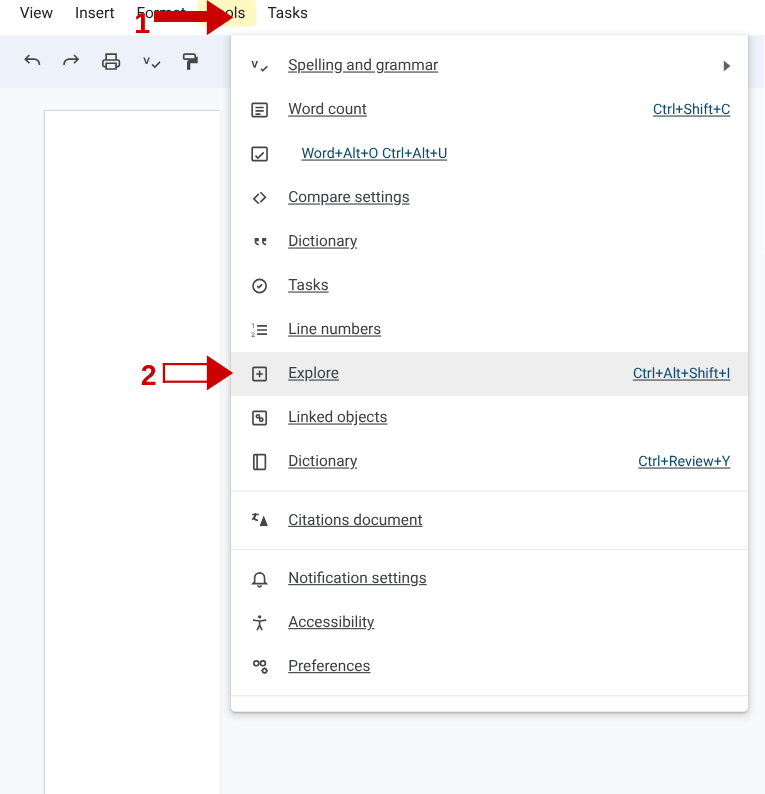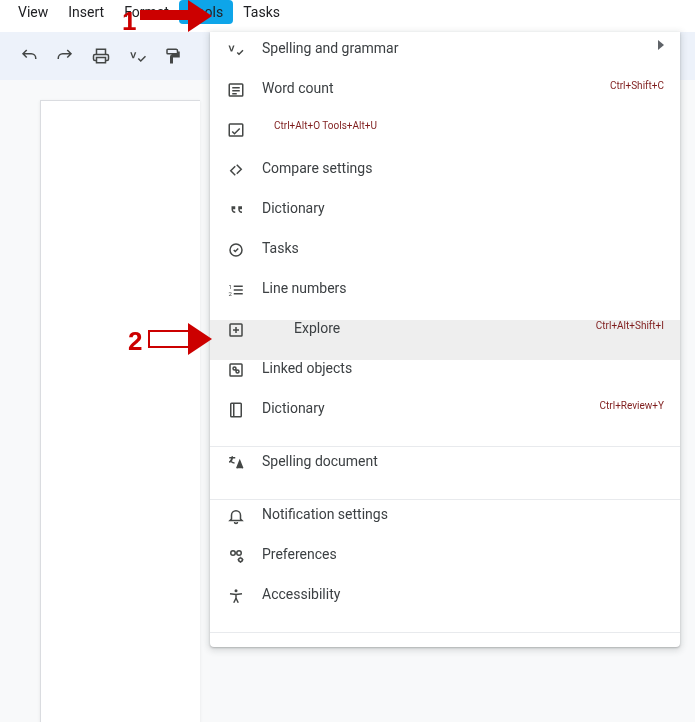--- a/index.html
+++ b/index.html
@@ -22,21 +22,21 @@
     background: #fff;
     border-bottom: 1px solid transparent;
   }
   .menubar .menu {
     padding: 4px 10px;
     border-radius: 4px;
     cursor: pointer;
     color: #202124;
   }
   .menubar .menu.open {
-    background: #0ea5e9;
+    background: #fef9c3;
   }
   .toolbar {
     display: flex;
     align-items: center;
     gap: 14px;
     height: 48px;
     padding-left: 18px;
     background: #edf2fa;
     border-radius: 0;
     color: #444746;
@@ -73,48 +73,48 @@
     width: 470px;
     background: #fff;
     border-radius: 0 0 4px 4px;
     box-shadow: 0 2px 6px 2px rgba(60,64,67,.15), 0 1px 2px rgba(60,64,67,.3);
     padding: 8px 0;
     z-index: 50;
     color: #3c4043;
   }
   .ditem {
     display: flex;
-    align-items: flex-start;
+    align-items: center;
     height: 40px;
     padding: 0 16px 0 16px;
     cursor: pointer;
     color: #3c4043;
+    text-decoration: underline;
   }
   .ditem.hover {
     background: #eeeeee;
-    gap: 32px;
   }
   .ditem .dicon {
     width: 20px;
     height: 20px;
     margin-right: 16px;
     display: flex;
     align-items: center;
     justify-content: center;
     flex: none;
     color: #444746;
   }
   .ditem .dicon svg { display:block; }
   .ditem .dlabel {
     flex: 1;
     font-size: 14px;
   }
   .ditem .dshort {
-    font-size: 10px;
-    color: #7f1d1d;
+    font-size: 13px;
+    color: #0c4a6e;
     margin-left: 12px;
     white-space: nowrap;
   }
   .ditem .submenu-arrow {
     width: 0; height: 0;
     border-top: 5px solid transparent;
     border-bottom: 5px solid transparent;
     border-left: 6px solid #5f6368;
     margin-left: 12px;
     flex: none;
@@ -219,21 +219,21 @@
     <span class="dshort">Ctrl+Shift+C</span>
   </div>
 
   <div class="ditem">
     <span class="dicon">
       <svg width="18" height="18" viewBox="0 0 24 24">
           <rect x="3" y="4" width="18" height="16" rx="1" fill="none" stroke="#444746" stroke-width="2"></rect>
           <path d="M7 14l3 3 7-7" fill="none" stroke="#444746" stroke-width="2"></path>
         </svg>
     </span>
-    <span class="dshort">Ctrl+Alt+O Tools+Alt+U</span>
+    <span class="dshort">Word+Alt+O Ctrl+Alt+U</span>
   </div>
 
   <div class="ditem">
     <span class="dicon">
       <svg width="18" height="18" viewBox="0 0 24 24">
           <path fill="none" stroke="#444746" stroke-width="2" d="M13 5l6 6-6 6M11 19l-6-6 6-6"></path>
         </svg>
     </span>
     <span class="dlabel">Compare settings</span>
   </div>
@@ -306,56 +306,56 @@
 
   <div class="dsep"></div>
 
   <div class="ditem">
     <span class="dicon">
       <svg width="18" height="18" viewBox="0 0 24 24">
           <path fill="#444746" d="M3 5h8M7 3v2c0 3-2 5-4 6m2-2c1 2 3 3 5 3m3 7l4-10 4 10m-7-3h6"></path>
           <path fill="none" stroke="#444746" stroke-width="2" d="M3 5h8M7 3v2c0 3-2 5-4 6m2-2c1 2 3 3 5 3m3 7l4-10 4 10m-7-3h6"></path>
         </svg>
     </span>
-    <span class="dlabel">Spelling document</span>
+    <span class="dlabel">Citations document</span>
   </div>
 
   <div class="dsep"></div>
 
   <div class="ditem">
     <span class="dicon">
       <svg width="18" height="18" viewBox="0 0 24 24">
           <path fill="none" stroke="#444746" stroke-width="2" d="M18 16v-5a6 6 0 10-12 0v5l-2 2h16l-2-2zM10 20a2 2 0 004 0"></path>
         </svg>
     </span>
     <span class="dlabel">Notification settings</span>
+  </div>
+
+  <div class="ditem">
+    <span class="dicon">
+      <svg width="18" height="18" viewBox="0 0 24 24">
+          <circle cx="12" cy="5" r="2" fill="#444746"></circle>
+          <path fill="none" stroke="#444746" stroke-width="2" d="M4 9l8 1 8-1M12 10v5m0 0l-3 6m3-6l3 6"></path>
+        </svg>
+    </span>
+    <span class="dlabel">Accessibility</span>
   </div>
 
   <div class="ditem">
     <span class="dicon">
       <svg width="18" height="18" viewBox="0 0 24 24">
           <circle cx="8" cy="8" r="3" fill="none" stroke="#444746" stroke-width="2"></circle>
           <circle cx="16" cy="8" r="3" fill="none" stroke="#444746" stroke-width="2"></circle>
           <circle cx="18" cy="17" r="2.5" fill="none" stroke="#444746" stroke-width="2"></circle>
           <path d="M18 13v1m0 6v1m-4-4h1m6 0h1" stroke="#444746" stroke-width="1.5"></path>
         </svg>
     </span>
     <span class="dlabel">Preferences</span>
   </div>
 
-  <div class="ditem">
-    <span class="dicon">
-      <svg width="18" height="18" viewBox="0 0 24 24">
-          <circle cx="12" cy="5" r="2" fill="#444746"></circle>
-          <path fill="none" stroke="#444746" stroke-width="2" d="M4 9l8 1 8-1M12 10v5m0 0l-3 6m3-6l3 6"></path>
-        </svg>
-    </span>
-    <span class="dlabel">Accessibility</span>
-  </div>
-
   <div class="dsep"></div>
 
 
 </div>
 
 <div class="anno" style="left:122px; top:6px;">
   <span class="anno-label">1</span>
 </div>
 <div class="anno arrow-body" style="left:140px; top:10px; width:50px; height:10px;"></div>
 <div class="anno arrow-head" style="left:188px; top:0px;"></div>

